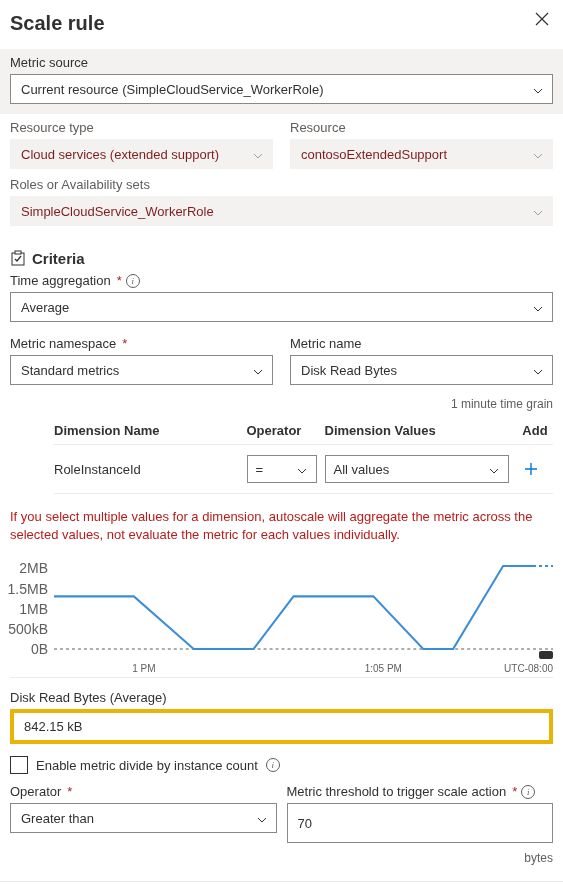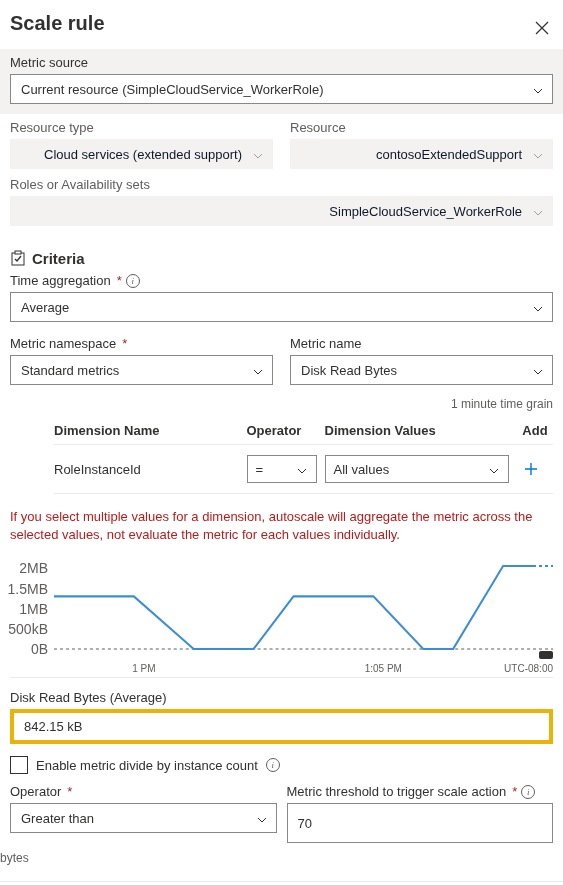--- a/index.html
+++ b/index.html
@@ -6,21 +6,21 @@
   body {
     font-family: "Segoe UI", -apple-system, sans-serif;
     font-size: 13px;
     color: #323130;
     width: 563px;
     background: #fff;
   }
   .header {
     display: flex;
     justify-content: space-between;
-    align-items: flex-end;
+    align-items: flex-start;
     padding: 12px 14px 14px 10px;
   }
   .header h1 { font-size: 20px; font-weight: 600; }
   .close-icon { width: 14px; height: 14px; cursor: pointer; }
   .close-icon svg { width: 100%; height: 100%; }
   .section-gray {
     background: #f3f2f1;
     padding: 6px 10px 10px 10px;
   }
   .section { padding: 6px 10px 10px 10px; }
@@ -52,24 +52,23 @@
     padding: 0 30px 0 10px;
     font-size: 13px;
     color: #323130;
     position: relative;
     display: flex;
     align-items: center;
     cursor: pointer;
   }
   .select.disabled {
     background: #f3f2f1;
-    color: #0f172a;
+    color: #7f1d1d;
     border-color: #f3f2f1;
     cursor: default;
-    justify-content: flex-end;
   }
   .chevron {
     position: absolute;
     right: 9px;
     top: 50%;
     transform: translateY(-50%);
     width: 10px; height: 10px;
     pointer-events: none;
   }
   .chevron svg { width: 100%; height: 100%; }
@@ -192,23 +191,24 @@
   .input {
     width: 100%;
     height: 40px;
     border: 1px solid #8a8886;
     padding: 0 10px;
     font-size: 13px;
     color: #323130;
     background: #fff;
   }
   .unit {
+    text-align: right;
     color: #605e5c;
     font-size: 12px;
-    padding: 2px 22px 0 0;
+    padding: 2px 10px 0 0;
   }
   .hr { border: none; border-top: 1px solid #edebe9; margin: 16px 0 10px 0; }
   .footer { padding: 0 10px 14px 10px; }
   .add-btn {
     background: #0078d4;
     color: #fff;
     border: none;
     height: 30px;
     padding: 0 28px;
     font-size: 13px;

